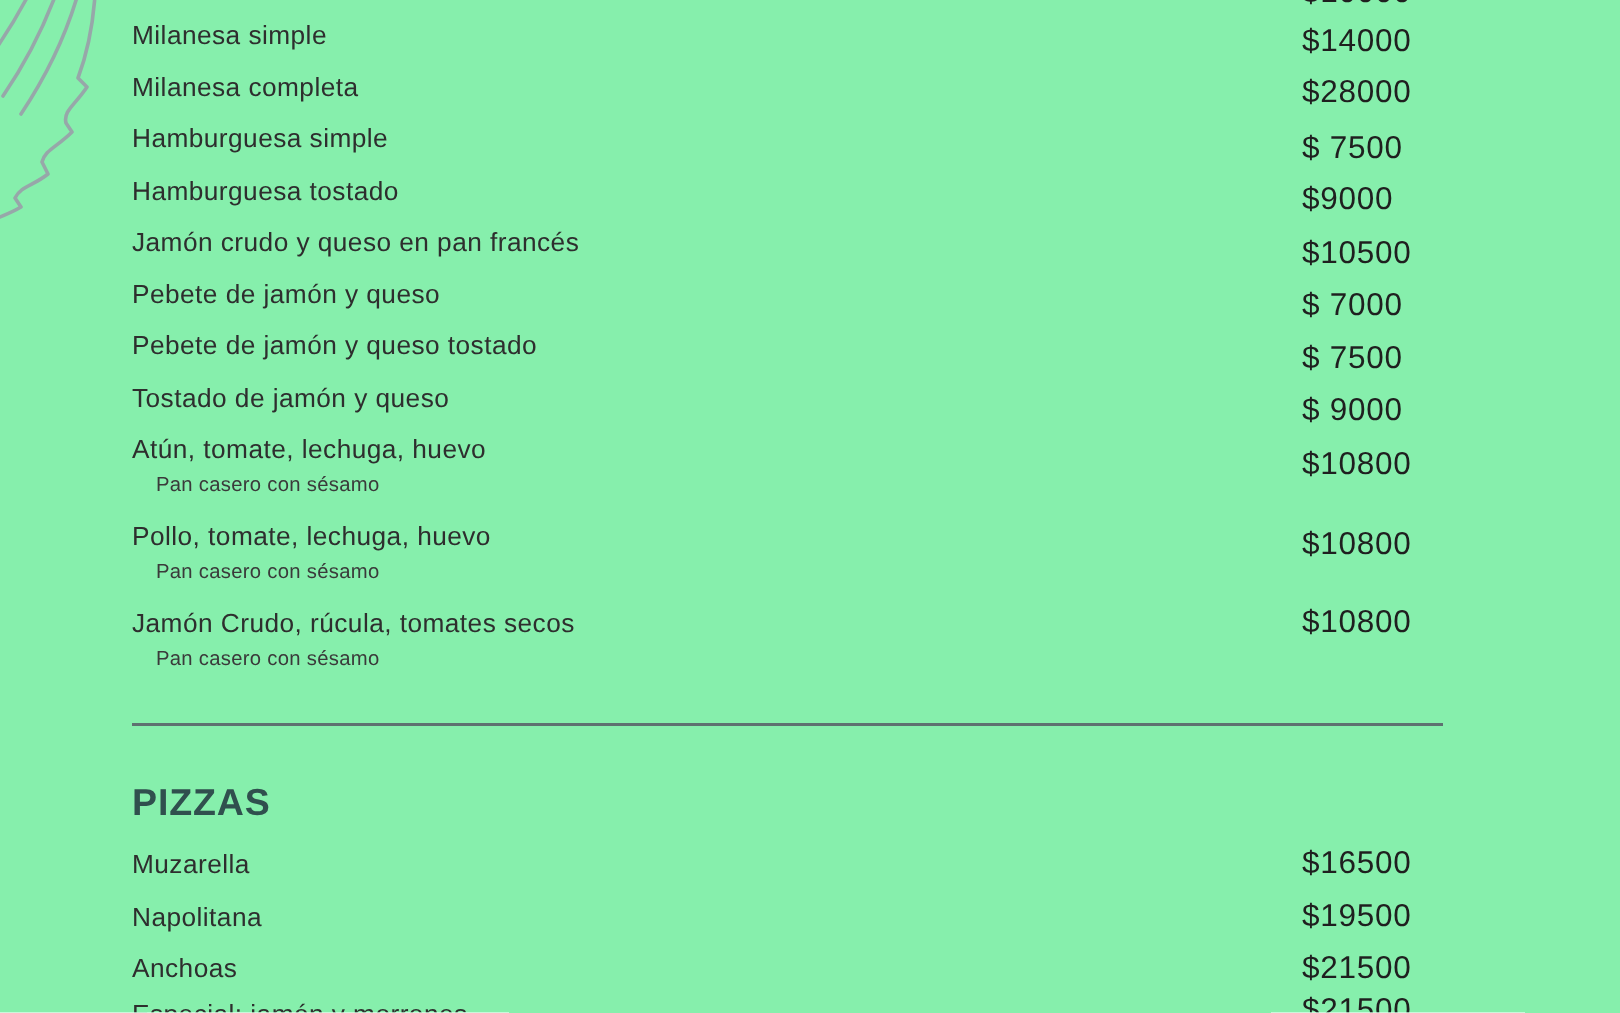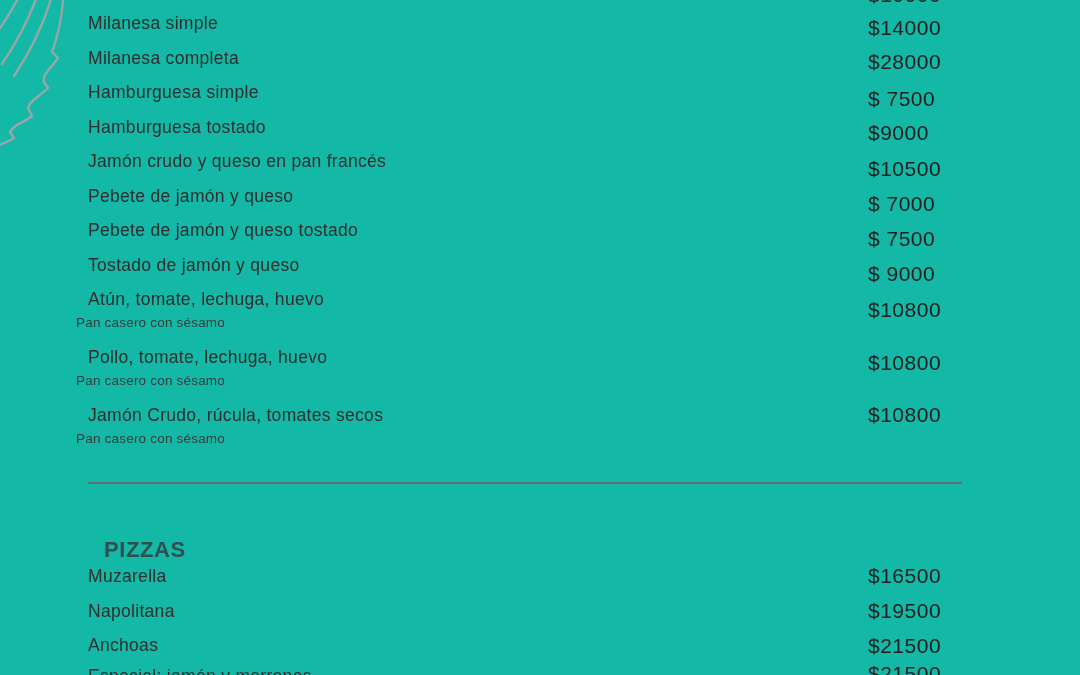--- a/index.html
+++ b/index.html
@@ -1,48 +1,48 @@
 <!DOCTYPE html>
 <html><head>
 <meta charset="utf-8">
 <style>
   html,body{margin:0;padding:0;background:#ffffff;}
   .page{
     position:relative;
     width:1080px;height:675px;
-    background:#14b8a6;
+    background:#86efac;
     overflow:hidden;
     font-family:"Liberation Sans", sans-serif;
   }
   .leaf{
     position:absolute;left:-34px;top:-52px;width:130px;height:230px;
     pointer-events:none;
   }
   .item-name{
     position:absolute;left:88px;
     font-size:17.5px;font-weight:500;color:#2e2e2e;
     letter-spacing:.3px;white-space:nowrap;line-height:1.15;
   }
   .item-desc{
-    position:absolute;left:76px;
+    position:absolute;left:104px;
     font-size:13.5px;font-weight:400;color:#3a3a3a;
     letter-spacing:.2px;white-space:nowrap;line-height:1.1;
   }
   .price{
     position:absolute;left:868px;
     font-size:21px;font-weight:500;color:#1f1f1f;
     letter-spacing:.5px;white-space:pre;line-height:1.05;
   }
   .divider{
     position:absolute;left:88px;top:482px;width:874px;height:2px;
     background:#5e7170;
   }
   .section-heading{
-    position:absolute;left:88px;top:521px;margin:16px;
-    font-size:22px;font-weight:700;color:#30504e;
+    position:absolute;left:88px;top:521px;margin:0;
+    font-size:25px;font-weight:700;color:#30504e;
     letter-spacing:.6px;
   }
 </style>
 </head>
 <body>
 
 <div class="page">
 
   <svg class="leaf" viewBox="0 0 130 230" fill="none" stroke="#97a7a9" stroke-width="2.4" stroke-linecap="round" stroke-linejoin="round">
     <path d="M96,2 C100,34 98,72 86,104 L92,110 C84,122 76,126 78,134 L82,140 C72,150 64,152 62,160 L66,168 C56,176 48,176 44,184 L48,190 C38,196 28,198 20,204 L10,216"></path>

